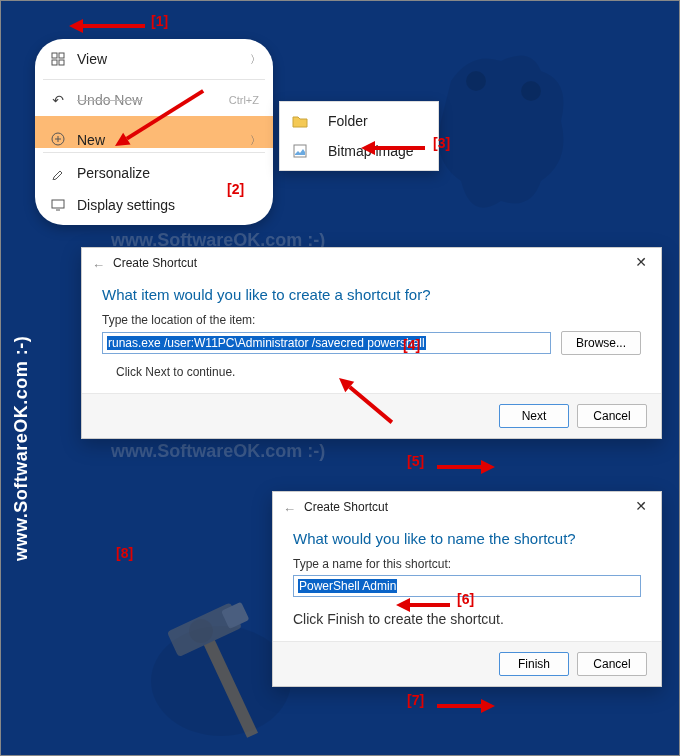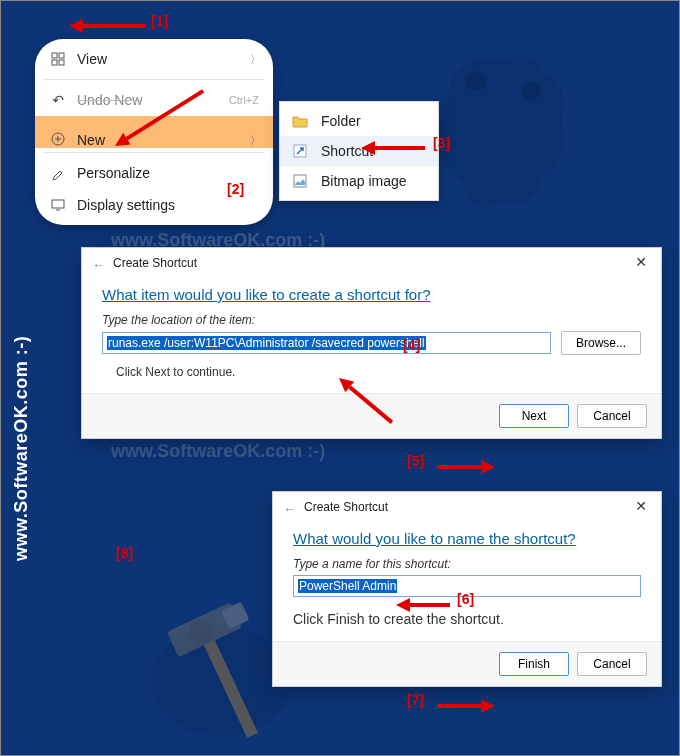--- a/index.html
+++ b/index.html
@@ -44,21 +44,21 @@
   }
   .ctx-sep { height: 1px; background: #e4e4e4; margin: 4px 8px; }
 
   .submenu {
     position: absolute; background: #fff;
     box-shadow: 0 4px 12px rgba(0,0,0,.25);
     border: 1px solid #ddd;
     padding: 4px 0; font-size: 14px; color: #222;
   }
   .sub-item {
-    display: flex; align-items: center; gap: 13px;
+    display: flex; align-items: center; gap: 20px;
     height: 30px; padding: 0 20px 0 12px;
   }
   .sub-item.hover { background: #eef3fb; }
   .sub-icon {
     width: 16px; height: 16px; display: inline-flex;
     align-items: center; justify-content: center;
   }
 
   
   .wizard {
@@ -74,23 +74,23 @@
   .wiz-header .back {
     color: #888; margin-right: 8px; font-size: 13px;
   }
   .wiz-close {
     position: absolute; right: 6px; top: 3px;
     width: 28px; height: 22px; display: flex;
     align-items: center; justify-content: center;
     font-size: 14px; color: #333;
   }
   .wiz-body { padding: 8px 20px 14px 20px; font-size: 12px; color: #333; }
-  .wiz-title { color: #0a64a4; font-size: 15px; margin-bottom: 10px; text-decoration: underline; }
+  .wiz-title { color: #0a64a4; font-size: 15px; margin-bottom: 10px; }
   .wiz-desc { font-size: 12px; color: #333; margin-bottom: 16px; }
-  .wiz-label { font-size: 12px; margin-bottom: 4px; font-style: italic; }
+  .wiz-label { font-size: 12px; margin-bottom: 4px; }
   .wiz-input {
     width: 100%; border: 1px solid #7aa7d9;
     padding: 3px 4px; font-size: 12px;
     background: #fff;
   }
   .wiz-input.sel {
     background: #fff;
   }
   .sel-text {
     background: #0a64c8; color: #fff; padding: 0 1px;
@@ -219,29 +219,20 @@
 
   <div class="submenu" style="left:278px; top:100px; width:160px;">
     <div class="sub-item">
       <span class="sub-icon">
         <svg width="16" height="14" viewBox="0 0 16 14">
             <path d="M1 3h5l2 2h7v8H1z" fill="#f4c955" stroke="#caa43a"></path>
           </svg>
       </span>
       <span>Folder</span>
     </div>
-    <div class="sub-item hover">
-      <span class="sub-icon">
-        <svg width="14" height="14" viewBox="0 0 14 14">
-            <rect x="1" y="1" width="12" height="12" fill="#fff" stroke="#8aa9d6"></rect>
-            <path d="M4 10l6-6M7 4h3v3" fill="none" stroke="#2a6fc9" stroke-width="1.5"></path>
-          </svg>
-      </span>
-      <span>Shortcut</span>
-    </div>
     <div class="sub-item">
       <span class="sub-icon">
         <svg width="14" height="14" viewBox="0 0 14 14">
             <rect x="1" y="1" width="12" height="12" fill="#fff" stroke="#888"></rect>
             <path d="M2 10l3-3 2 2 3-4 2 3v3H2z" fill="#6aa9e0"></path>
           </svg>
       </span>
       <span>Bitmap image</span>
     </div>
   </div>

